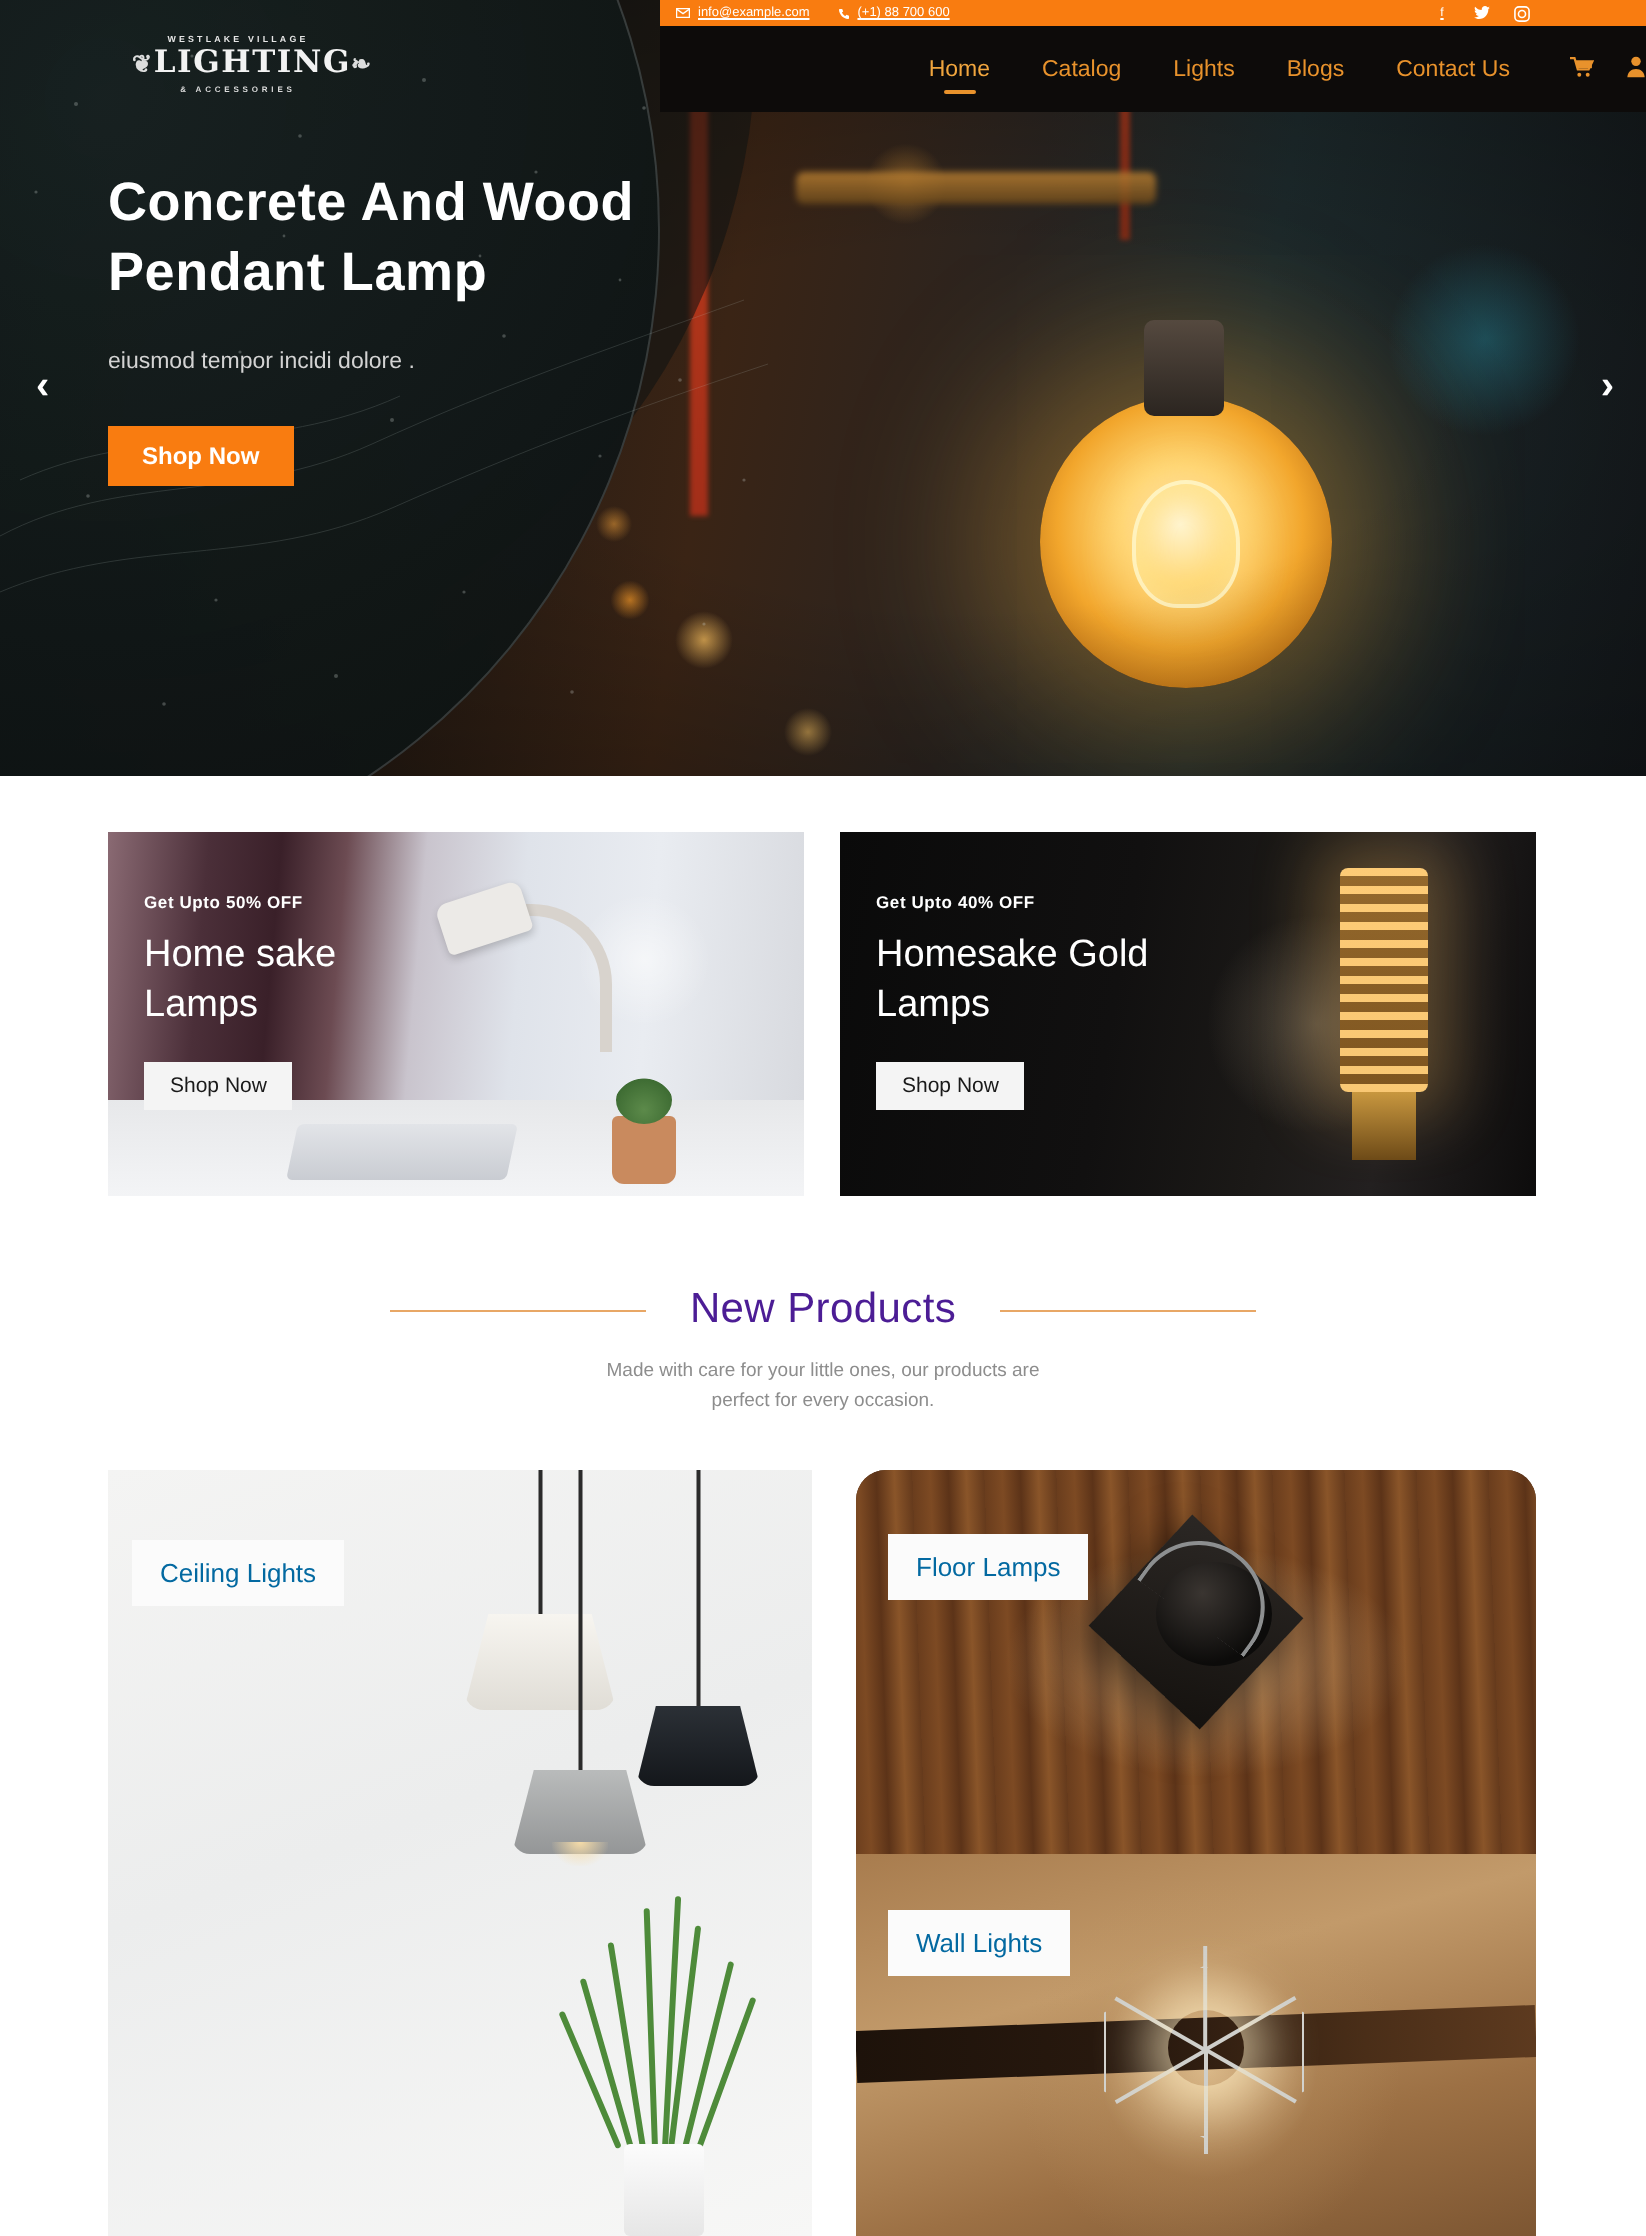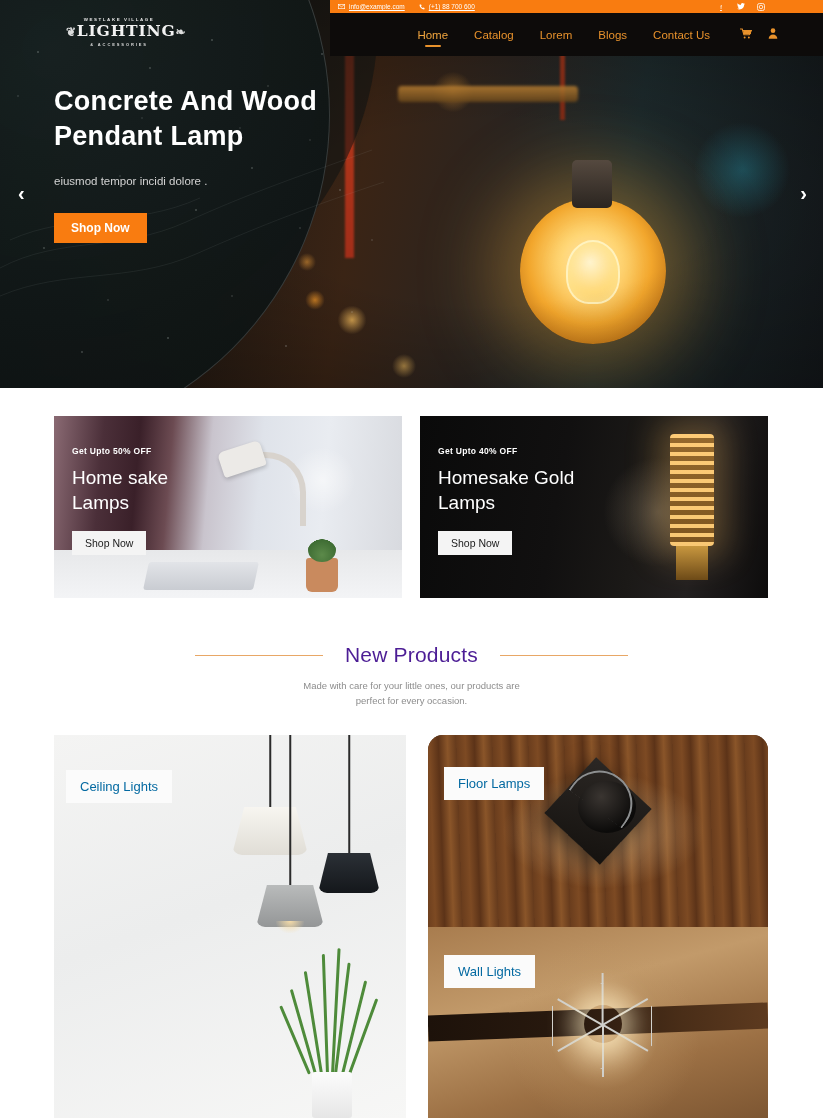--- a/index.html
+++ b/index.html
@@ -110,21 +110,21 @@
   .tb-item svg { display:block; }
   .topbar-social { margin-left:auto; display:flex; align-items:center; gap:12px; padding-right:50px; }
   .soc { width:8px; height:8px; display:flex; align-items:center; justify-content:center;
          color:#fff; font-size:6px; }
 
   
   .nav {
     position:absolute; left:330px; top:13px; width:493px; height:43px;
     background:#0d0b0a; z-index:20;
     display:flex; align-items:center; justify-content:flex-end;
-    padding-right:45px; gap:26px;
+    gap:26px;
   }
   .nav a {
     color:#e8922c; font-size:11.5px; text-decoration:none; position:relative;
     white-space:nowrap;
   }
   .nav a.active { color:#f0a53e; }
   .nav a.active:after {
     content:""; position:absolute; left:50%; transform:translateX(-50%);
     bottom:-6px; width:16px; height:2px; background:#e8922c; border-radius:1px;
   }
@@ -421,21 +421,21 @@
           <rect x="0.8" y="0.8" width="12.4" height="12.4" rx="3.6" fill="none" stroke="#fff" stroke-width="1.4"></rect>
           <circle cx="7" cy="7" r="3.1" fill="none" stroke="#fff" stroke-width="1.4"></circle>
         </svg>
       </a>
     </div>
   </div>
 
   <nav class="nav">
     <a href="#" class="active">Home</a>
     <a href="#">Catalog</a>
-    <a href="#">Lorem</a>
+    <a href="#">Lights</a>
     <a href="#">Blogs</a>
     <a href="#">Contact Us</a>
     <div class="nav-icons">
       <a href="#">
         <svg width="12" height="11" viewBox="0 0 16 14">
           <path d="M0 1h3l2.2 7.6h7.2L15 3.2H4.2" fill="none" stroke="#e8922c" stroke-width="1.5"></path>
           <rect x="4.6" y="3.6" width="10" height="4.2" fill="#e8922c"></rect>
           <circle cx="6.2" cy="12.2" r="1.3" fill="#e8922c"></circle>
           <circle cx="11.8" cy="12.2" r="1.3" fill="#e8922c"></circle>
         </svg>

